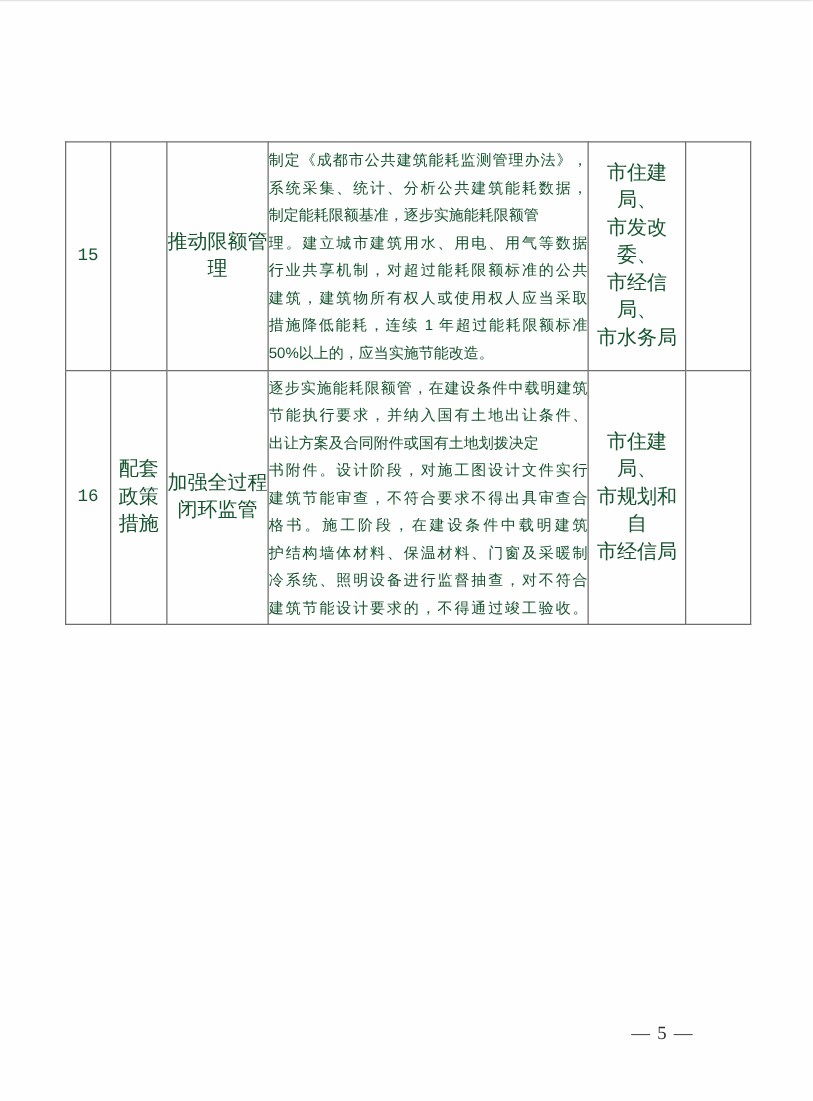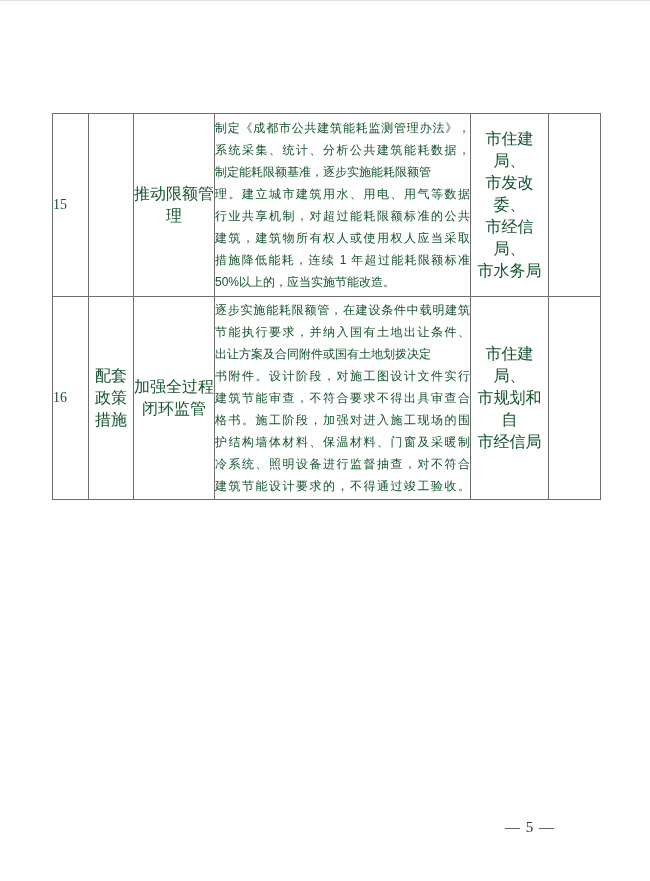--- a/index.html
+++ b/index.html
@@ -36,23 +36,23 @@
     border: 1px solid #6e6e6e;
     padding: 0;
     color: #14532d;
     vertical-align: middle;
     overflow: hidden;
   }
   tr.row-15 td { height: 182px; }
   tr.row-16 td { height: 202px; }
 
   td.cell-num {
-    font-family: Liberation Serif, serif;
+    font-family: Liberation Mono, monospace;
     font-size: 14px;
-    text-align: left;
+    text-align: center;
     color: #333333;
   }
   td.cell-cat, td.cell-measure, td.cell-dept {
     font-size: 16px;
     line-height: 22px;
     text-align: center;
   }
   td.cell-content {
     vertical-align: top;
     padding: 3px 5px 0 5px;
@@ -130,21 +130,21 @@
         <td class="cell-measure">
             <div class="tline">加强全过程</div>
             <div class="tline">闭环监管</div>
           </td>
         <td class="cell-content justify-lines">
             <div class="tline stretch">逐步实施能耗限额管，在建设条件中载明建筑</div>
             <div class="tline stretch">节能执行要求，并纳入国有土地出让条件、</div>
             <div class="tline">出让方案及合同附件或国有土地划拨决定</div>
             <div class="tline stretch">书附件。设计阶段，对施工图设计文件实行</div>
             <div class="tline stretch">建筑节能审查，不符合要求不得出具审查合</div>
-            <div class="tline stretch">格书。施工阶段，加强对进入施工现场的围</div>
+            <div class="tline stretch">格书。施工阶段，在建设条件中载明建筑</div>
             <div class="tline stretch">护结构墙体材料、保温材料、门窗及采暖制</div>
             <div class="tline stretch">冷系统、照明设备进行监督抽查，对不符合</div>
             <div class="tline stretch">建筑节能设计要求的，不得通过竣工验收。</div>
           </td>
         <td class="cell-dept">
             <div class="tline">市住建局、</div>
             <div class="tline">市规划和自</div>
             <div class="tline">市经信局</div>
           </td>
         <td class="cell-spare"></td>

